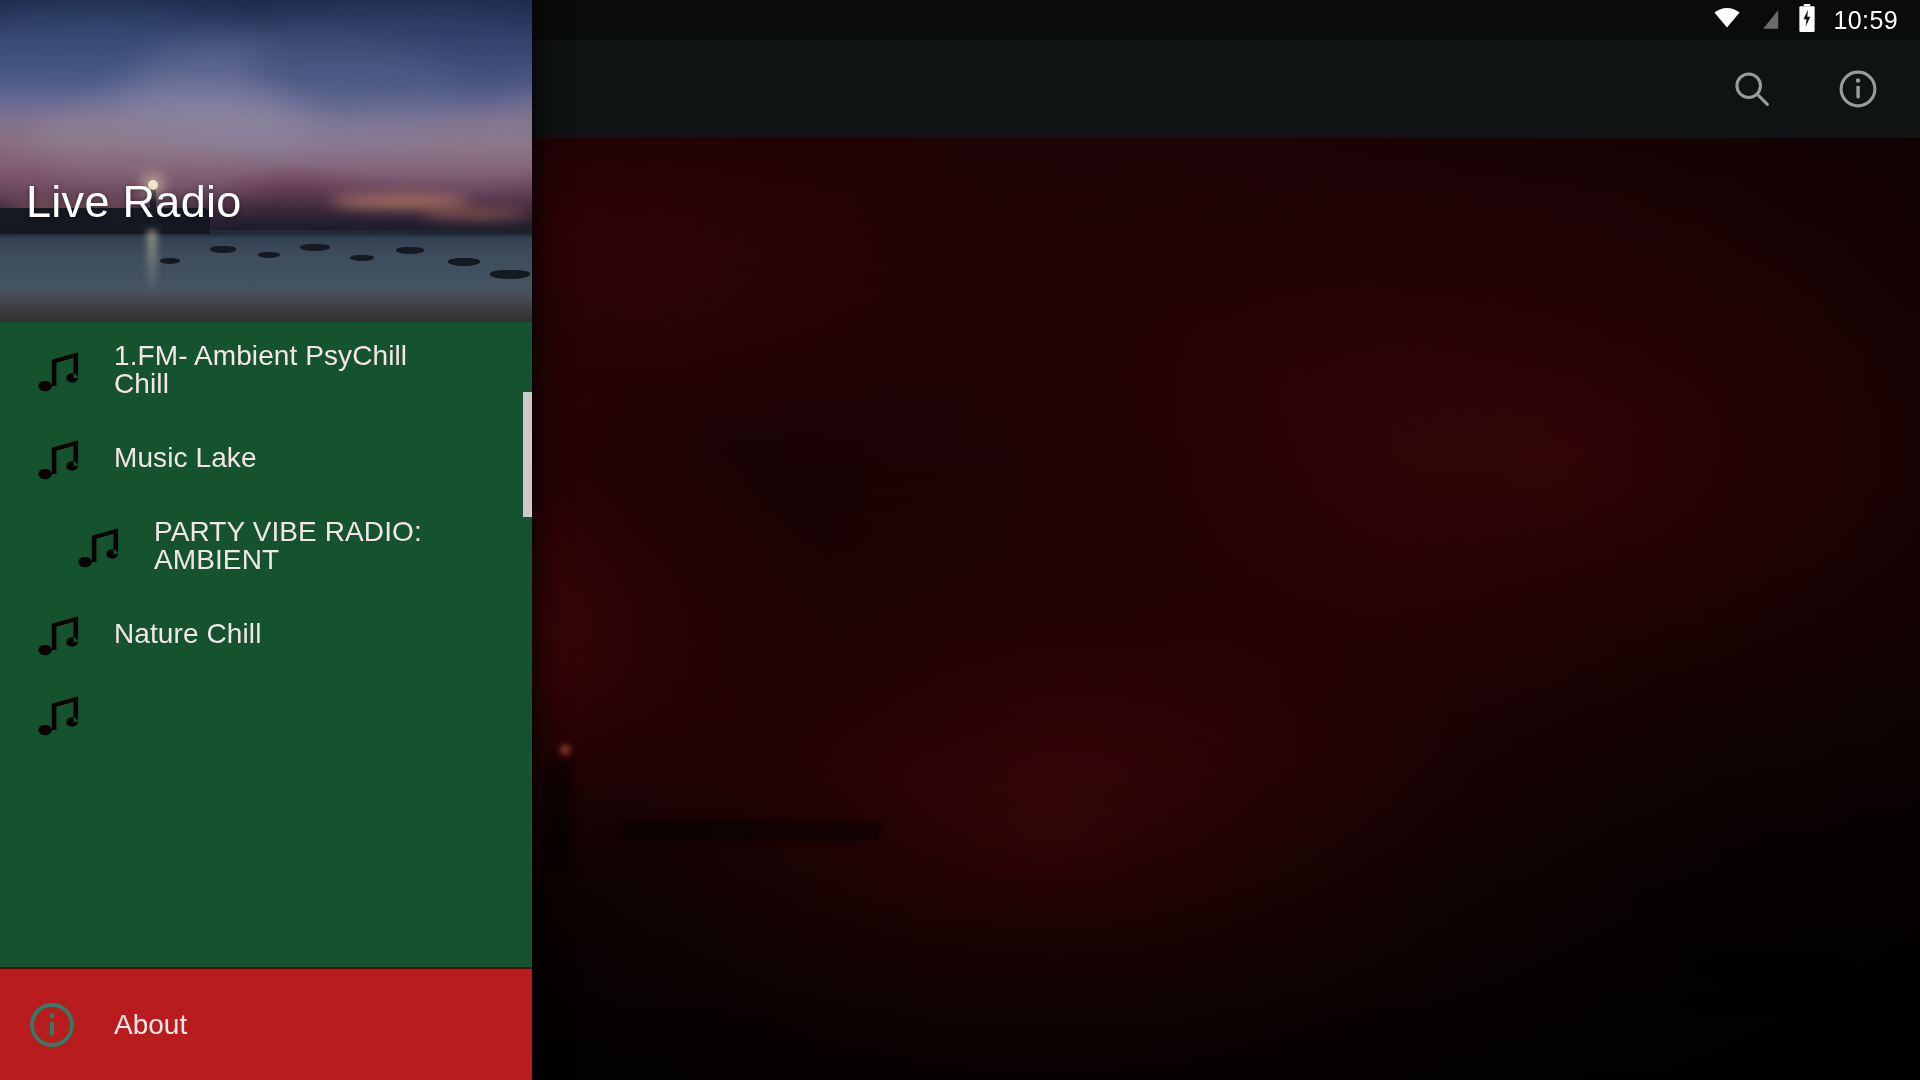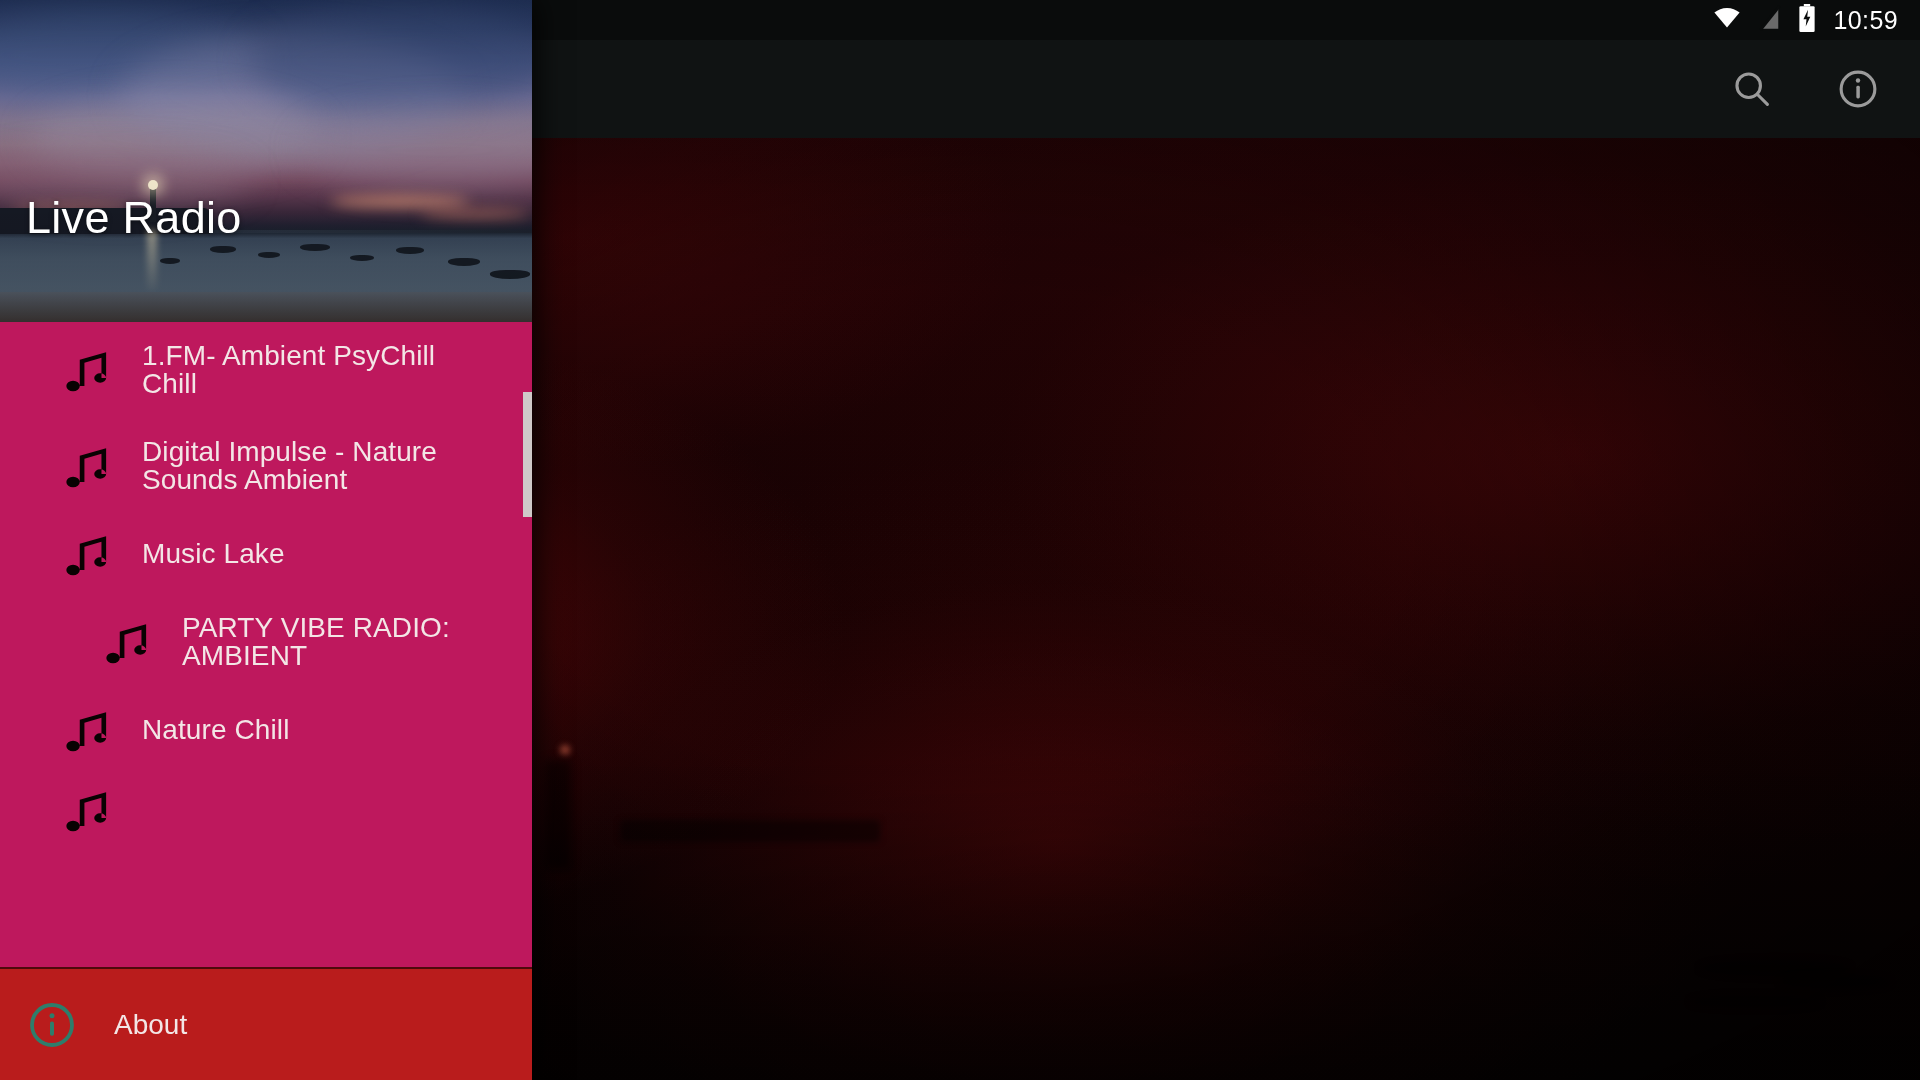--- a/index.html
+++ b/index.html
@@ -119,27 +119,27 @@
   .boat{ position:absolute; background:#141922; border-radius:40% 40% 50% 50%; opacity:0.92; }
   .beach{
     position:absolute; left:0; right:0; bottom:0; height:30px;
     background:linear-gradient(180deg, rgba(96,104,116,0.85), rgba(70,62,60,0.95));
   }
   .photo-shade{
     position:absolute; inset:0;
     background:linear-gradient(180deg, rgba(0,0,0,0.16) 0%, rgba(0,0,0,0.0) 30%, rgba(0,0,0,0.10) 70%, rgba(0,0,0,0.28) 100%);
   }
   .drawer-title{
-    position:absolute; left:26px; bottom:78px;
+    position:absolute; left:26px; bottom:94px;
     color:#ffffff; font-size:45px; font-weight:300; letter-spacing:0.3px;
     text-shadow:0 1px 5px rgba(0,0,0,0.45);
   }
 
   .drawer-list{
-    position:relative; flex:1 1 auto; overflow:hidden; background:#be185d;padding-left:28px;
+    position:relative; flex:1 1 auto; overflow:hidden; background:#14532d;
   }
   .d-item{
     position:relative; display:flex; align-items:center;
     min-height:80px; padding:10px 24px 10px 28px;
   }
   .d-icon{ width:72px; flex:0 0 72px; display:flex; align-items:center; justify-content:flex-start; }
   .d-label{
     color:#f3e6e6; font-size:28px; font-weight:400; line-height:1.0;
     letter-spacing:0.1px; padding-left:14px;
   }
@@ -288,31 +288,20 @@
           <svg class="note-svg" width="62" height="62" viewBox="0 0 24 24" aria-hidden="true">
             <path d="M9.2 18.2 a2.6 2.0 0 1 0 -5.2 0 a2.6 2.0 0 1 0 5.2 0 Z M19.4 15.1 a2.3 1.8 0 1 0 -4.6 0 a2.3 1.8 0 1 0 4.6 0 Z M9.2 18.2 L9.2 8.0 L19.4 5.1 L19.4 15.1 L17.6 15.1 L17.6 7.3 L11.0 9.2 L11.0 18.2 Z" fill="#090202"></path>
           </svg>
         </div>
         <div class="d-label">
           <span>1.FM- Ambient PsyChill</span>
           <span>Chill</span>
         </div>
       </div>
 
-      <div class="d-item" style="height:96px;">
-        <div class="d-icon">
-          <svg class="note-svg" width="62" height="62" viewBox="0 0 24 24" aria-hidden="true">
-            <path d="M9.2 18.2 a2.6 2.0 0 1 0 -5.2 0 a2.6 2.0 0 1 0 5.2 0 Z M19.4 15.1 a2.3 1.8 0 1 0 -4.6 0 a2.3 1.8 0 1 0 4.6 0 Z M9.2 18.2 L9.2 8.0 L19.4 5.1 L19.4 15.1 L17.6 15.1 L17.6 7.3 L11.0 9.2 L11.0 18.2 Z" fill="#090202"></path>
-          </svg>
-        </div>
-        <div class="d-label">
-          <span>Digital Impulse - Nature</span>
-          <span>Sounds Ambient</span>
-        </div>
-      </div>
 
 
       <div class="d-item" style="height:80px;">
         <div class="d-icon">
           <svg class="note-svg" width="62" height="62" viewBox="0 0 24 24" aria-hidden="true">
             <path d="M9.2 18.2 a2.6 2.0 0 1 0 -5.2 0 a2.6 2.0 0 1 0 5.2 0 Z M19.4 15.1 a2.3 1.8 0 1 0 -4.6 0 a2.3 1.8 0 1 0 4.6 0 Z M9.2 18.2 L9.2 8.0 L19.4 5.1 L19.4 15.1 L17.6 15.1 L17.6 7.3 L11.0 9.2 L11.0 18.2 Z" fill="#090202"></path>
           </svg>
         </div>
         <div class="d-label">
           <span>Music Lake</span>

